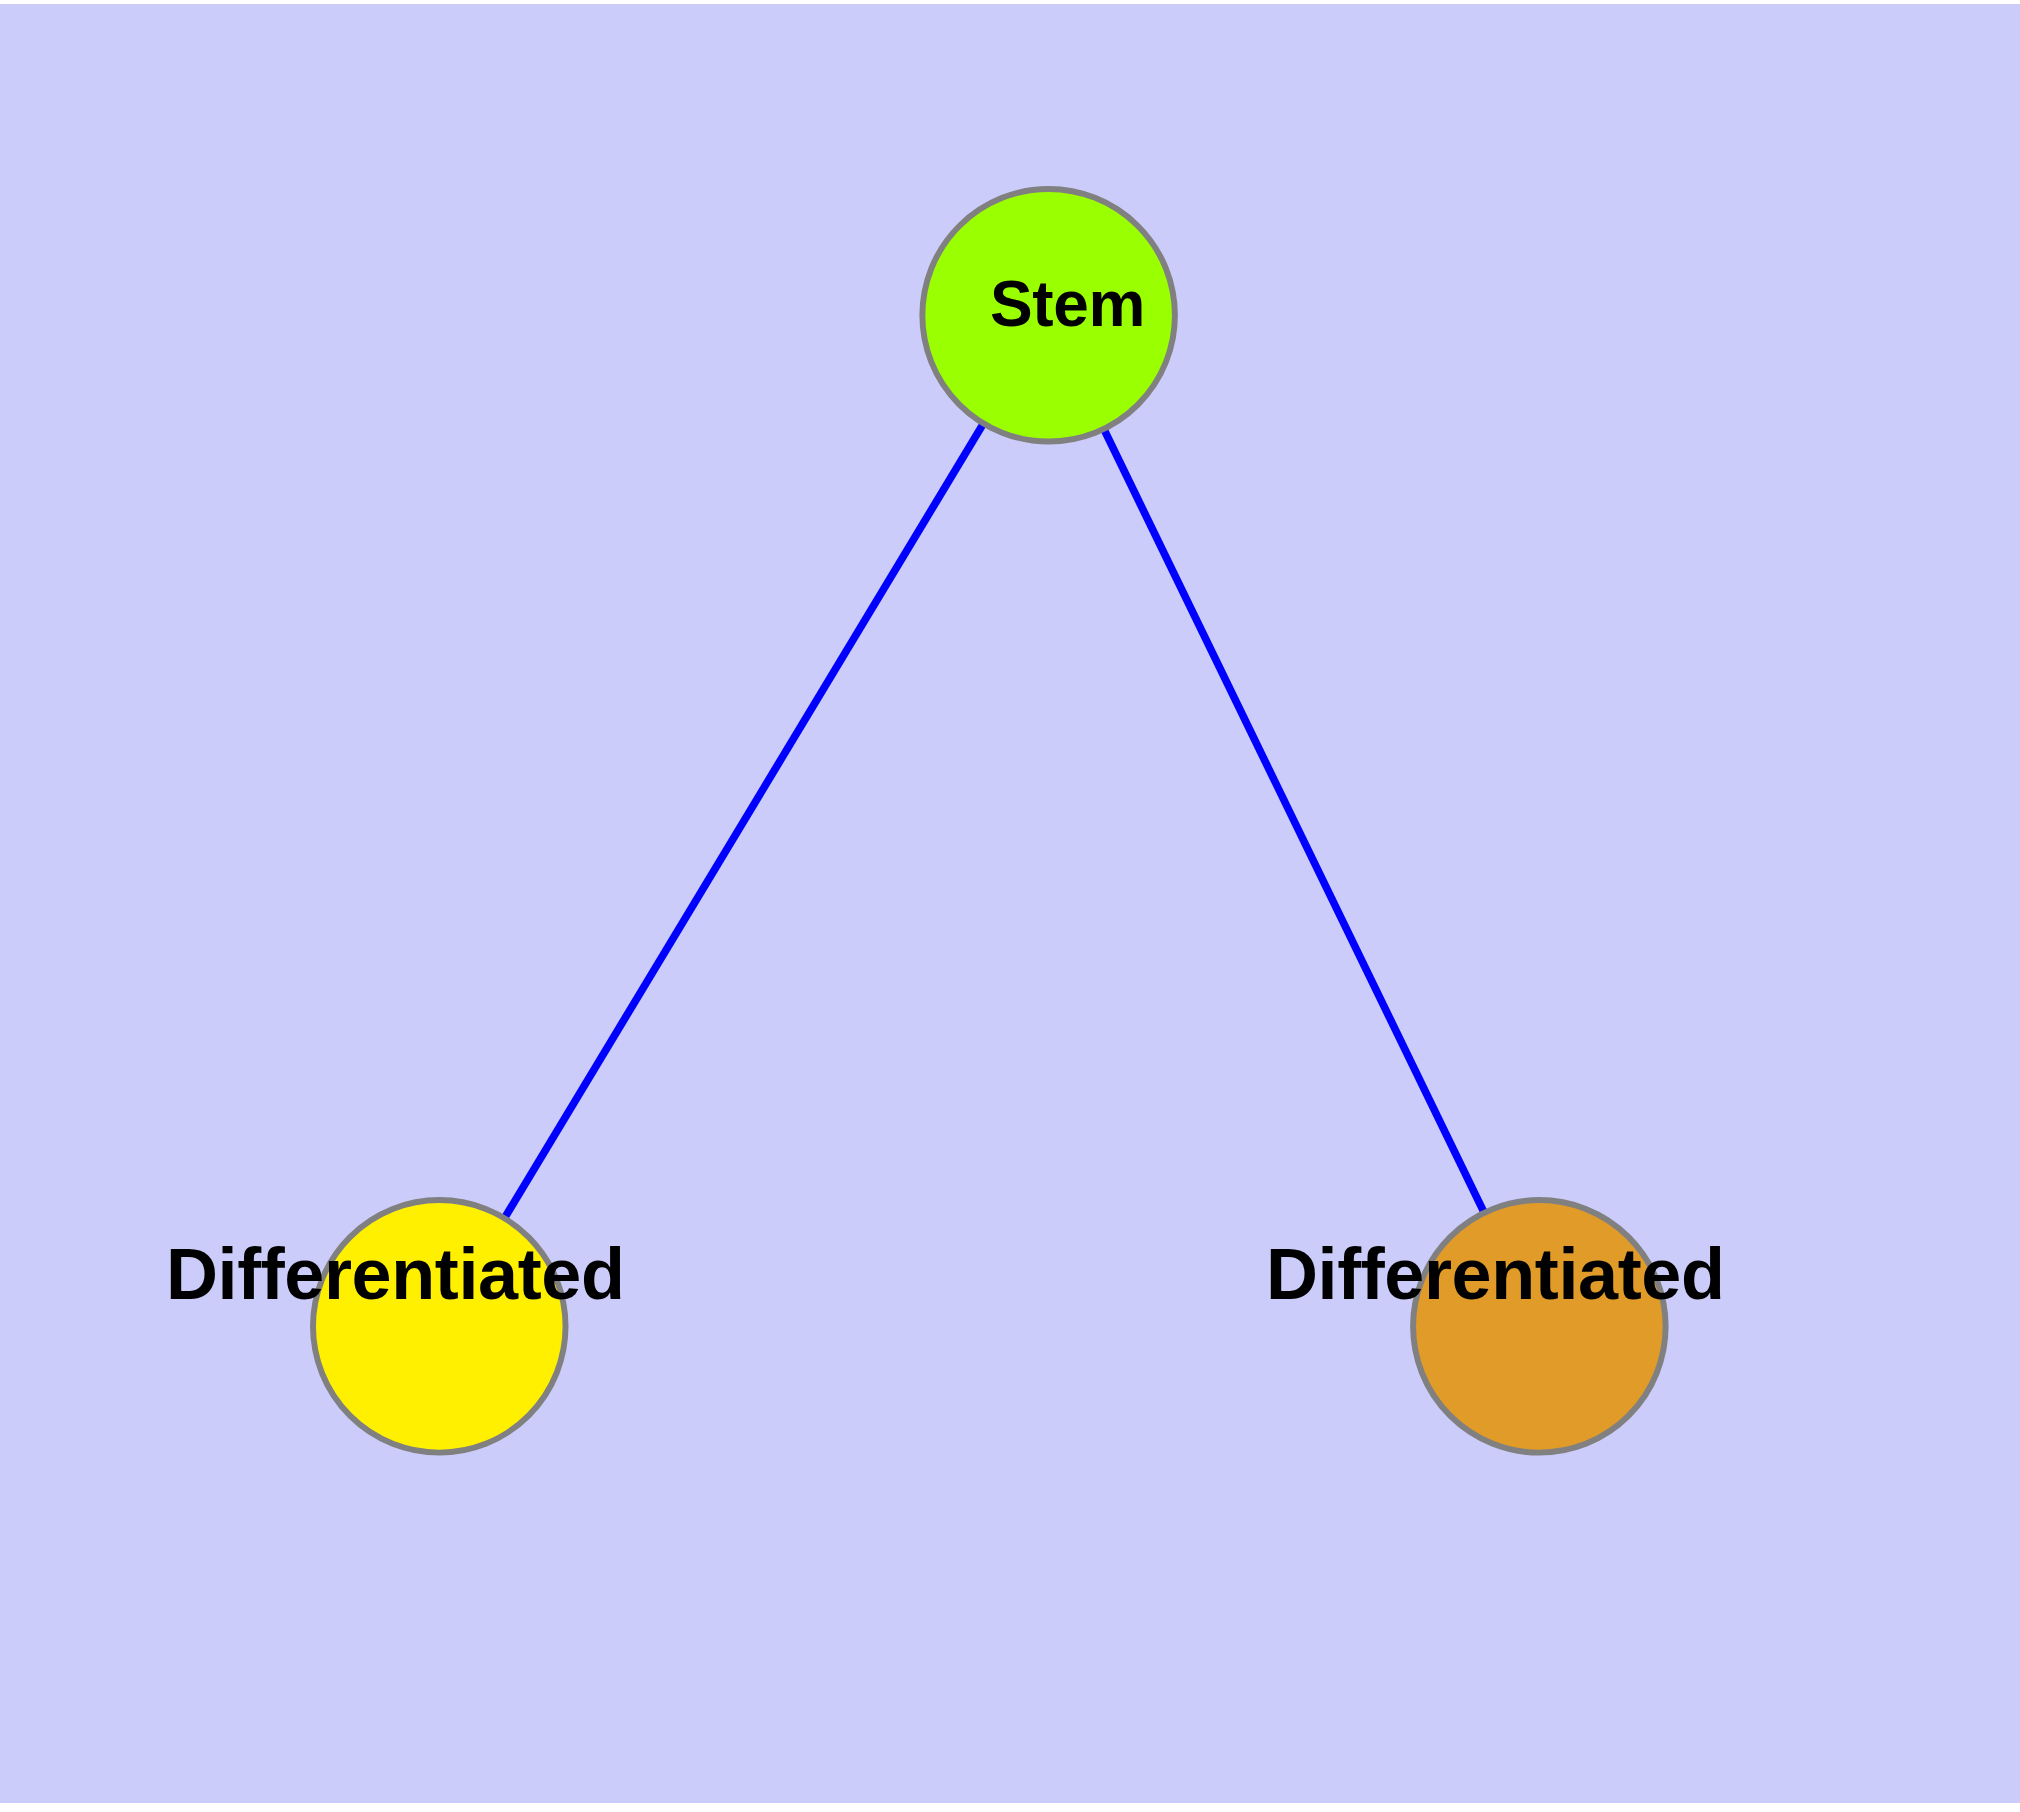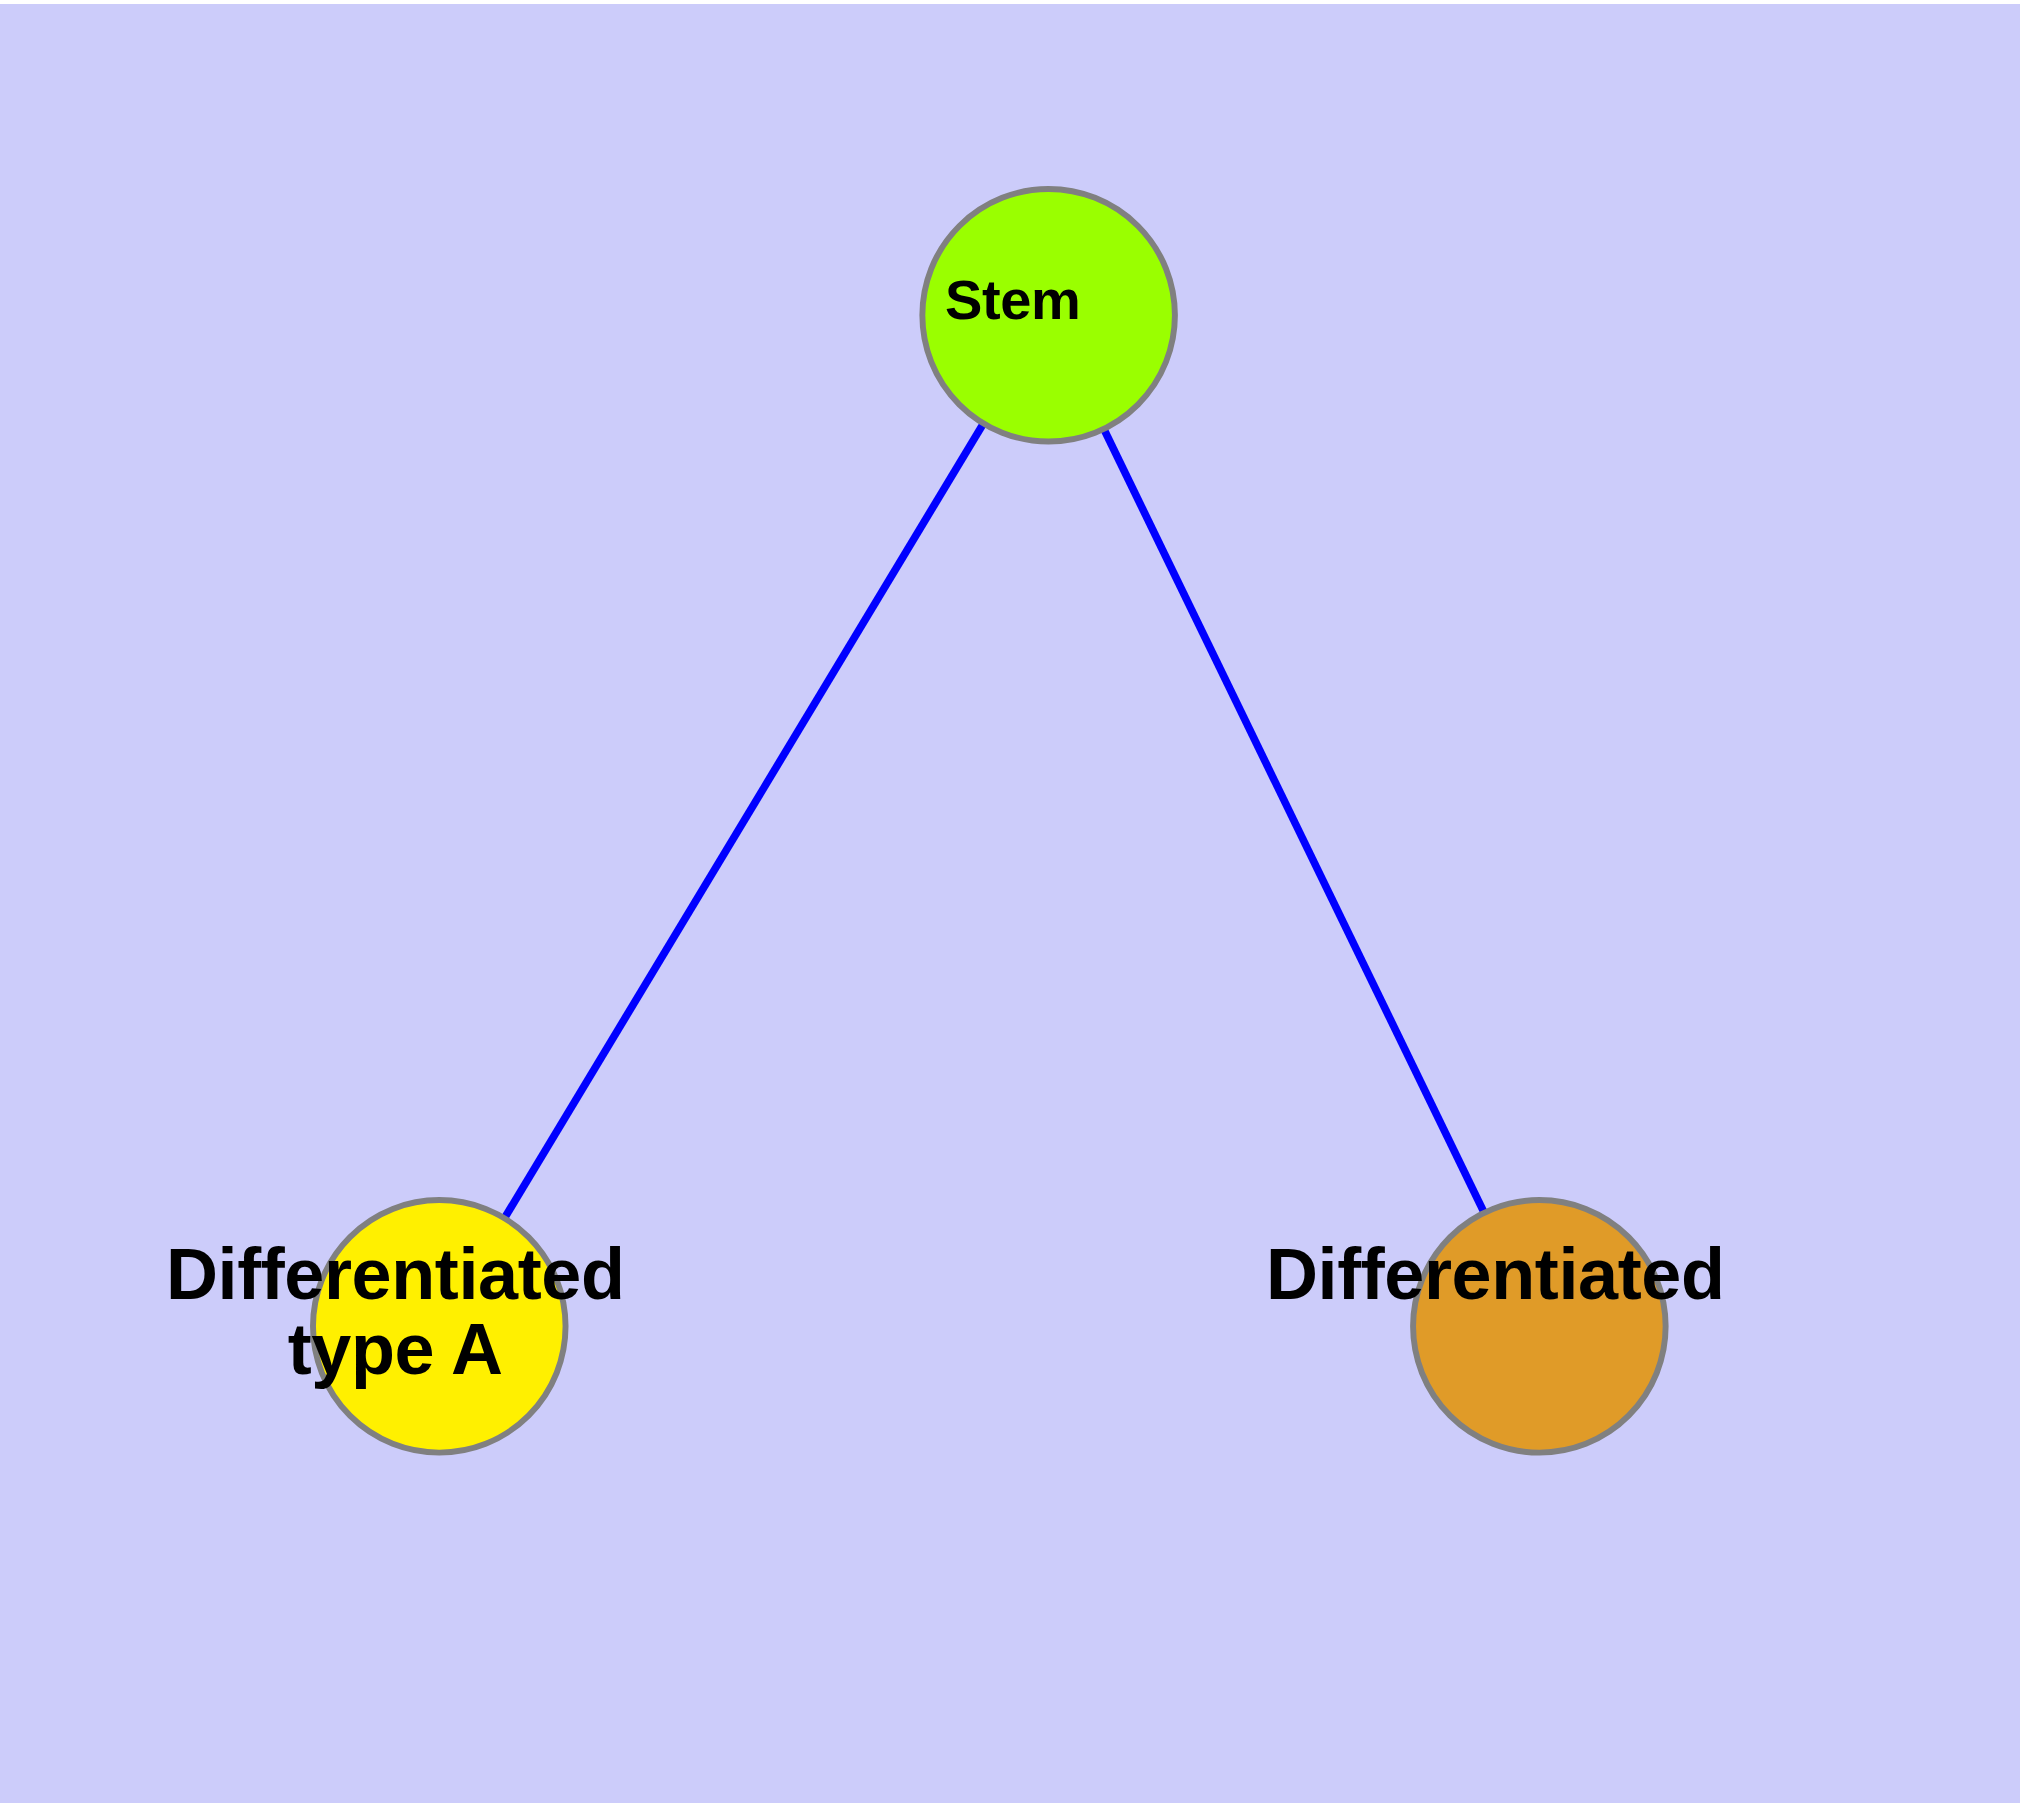--- a/index.html
+++ b/index.html
@@ -41,21 +41,22 @@
     text-align: center;
     font-family: "Liberation Sans", sans-serif;
     font-weight: bold;
     color: #000000;
     line-height: 1.04;
     white-space: nowrap;
     letter-spacing: -0.4px;
     pointer-events: none;
   }
   .node-label.stem {
-    font-size: 56px;
+    font-size: 64px;
+    margin-left: 45px;
   }
   .node-label.leaf {
     font-size: 72px;
   }
 </style>
 </head>
 <body>
 
 <div id="canvas">
 
@@ -74,21 +75,20 @@
       <circle id="node-diff_b" cx="1816" cy="1565" r="149" fill="#e09b28" stroke="#808080" stroke-width="7"></circle>
     </g>
   </svg>
 
   <div class="node-label stem" id="label-stem" style="left: 945px; top: 271px;">
     <span>Stem</span>
   </div>
 
   <div class="node-label leaf" id="label-diff_a" style="left: 166px; top: 1237px;">
     <span>Differentiated</span><br>
-    <span>type A</span>
   </div>
 
   <div class="node-label leaf" id="label-diff_b" style="left: 1266px; top: 1237px;">
     <span>Differentiated</span><br>
   </div>
 
 </div>
 
 
 </body></html>

